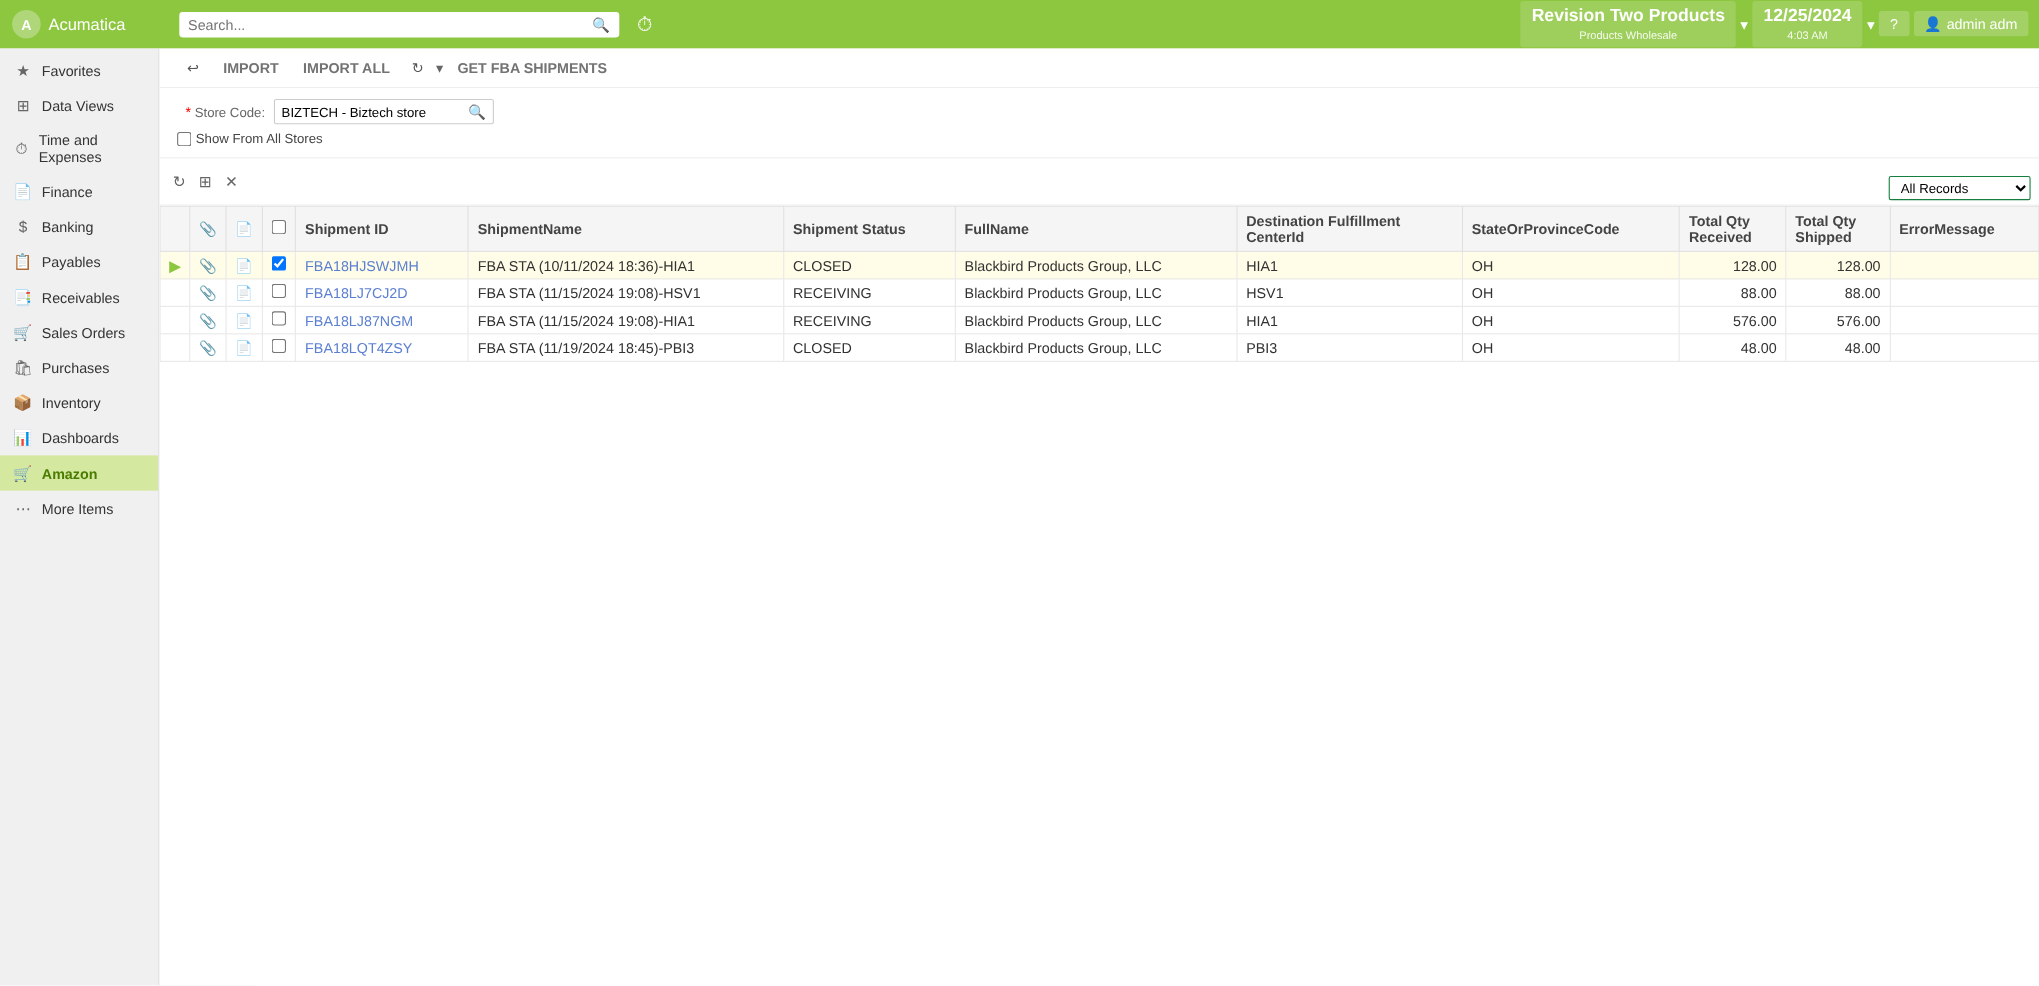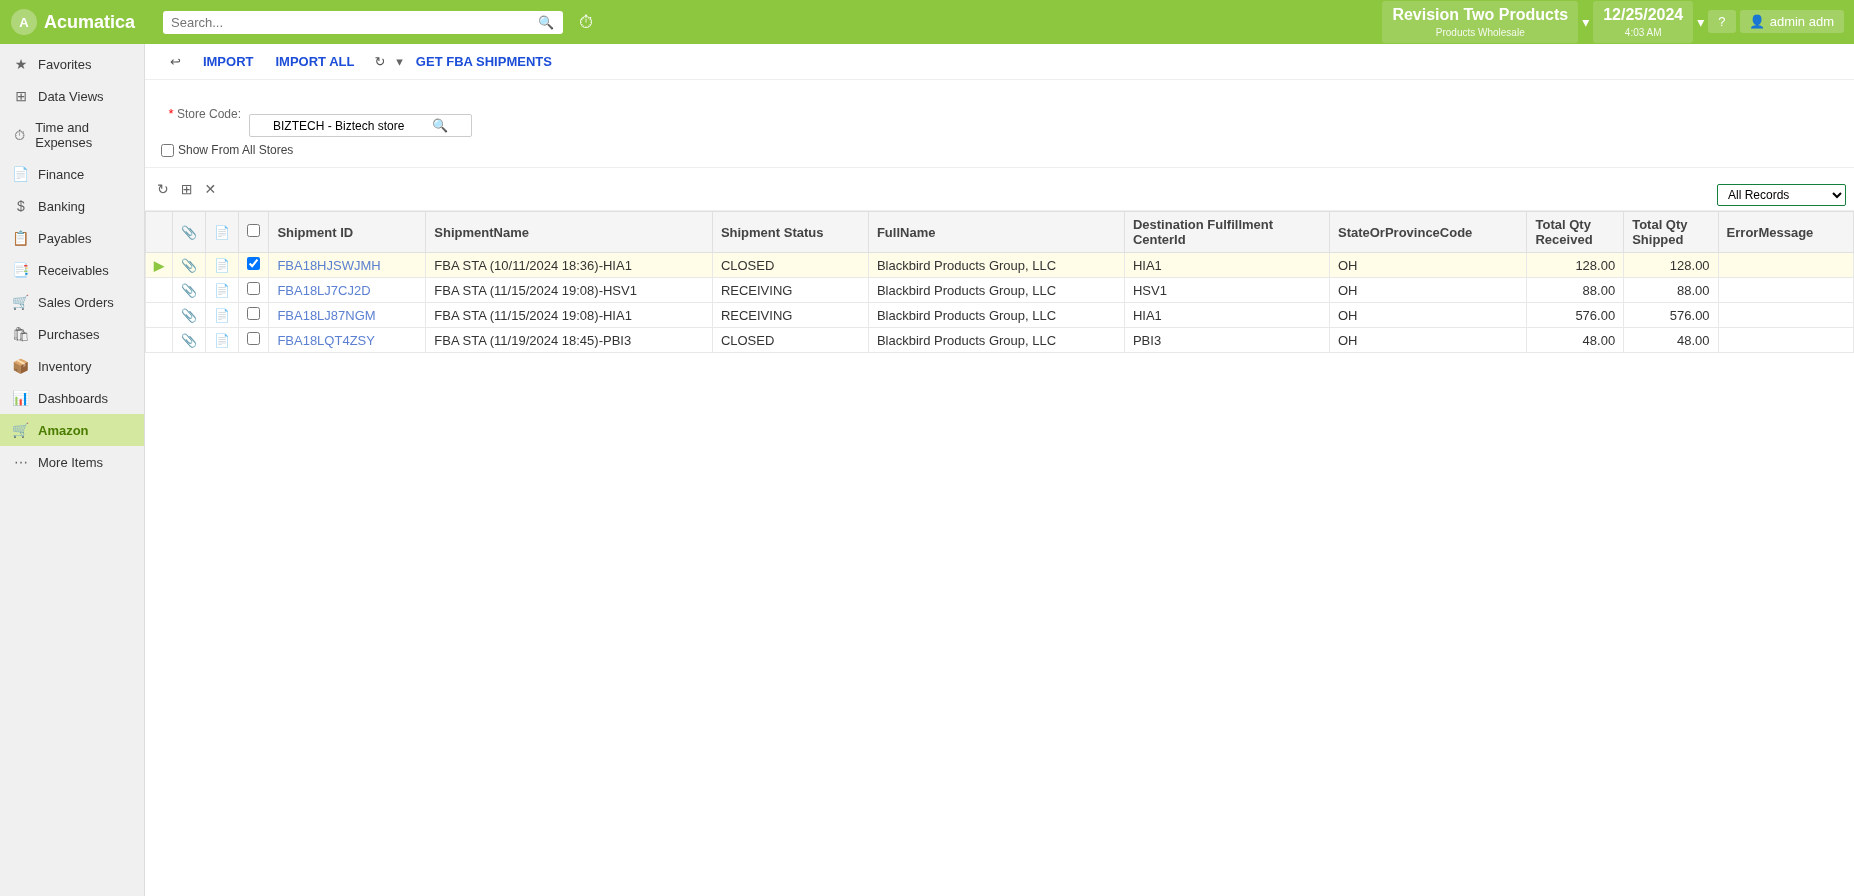--- a/index.html
+++ b/index.html
@@ -16,22 +16,22 @@
       flex-shrink: 0;
     }
     .logo-area {
       display: flex;
       align-items: center;
       gap: 6px;
       width: 145px;
     }
     .logo-text {
       color: white;
-      font-size: 18px;
-      font-weight: bold;
+      font-size: 15px;
+      font-weight: normal;
     }
     .search-bar {
       flex: 1;
       max-width: 400px;
       display: flex;
       align-items: flex-start;
       background: white;
       border-radius: 3px;
       padding: 4px 8px;
       gap: 20px;
@@ -160,21 +160,21 @@
       cursor: pointer;
       border-radius: 3px;
       color: #555;
       font-size: 12px;
       display: flex;
       align-items: center;
       gap: 4px;
     }
     .toolbar-btn.primary {
       font-weight: bold;
-      color: #1d4ed8;
+      color: #737373;
     }
     .sync-btn {
       display: flex;
       align-items: center;
       gap: 2px;
       background: none;
       border: 1px solid transparent;
       padding: 3px 6px;
       cursor: pointer;
       border-radius: 3px;
@@ -198,24 +198,23 @@
       color: #666;
       min-width: 80px;
       text-align: right;
     }
     .form-input {
       display: flex;
       align-items: center;
       border: 1px solid #ccc;
       border-radius: 2px;
       background: white;
-      padding: 3px 23px;
+      padding: 3px 6px;
       gap: 4px;
       min-width: 200px;
-      margin-top: 24px;
     }
     .form-input input {
       border: none;
       outline: none;
       font-size: 12px;
       width: 100%;
     }
     .form-input .search-icon { color: #888; cursor: pointer; }
     .checkbox-row {
       display: flex;

